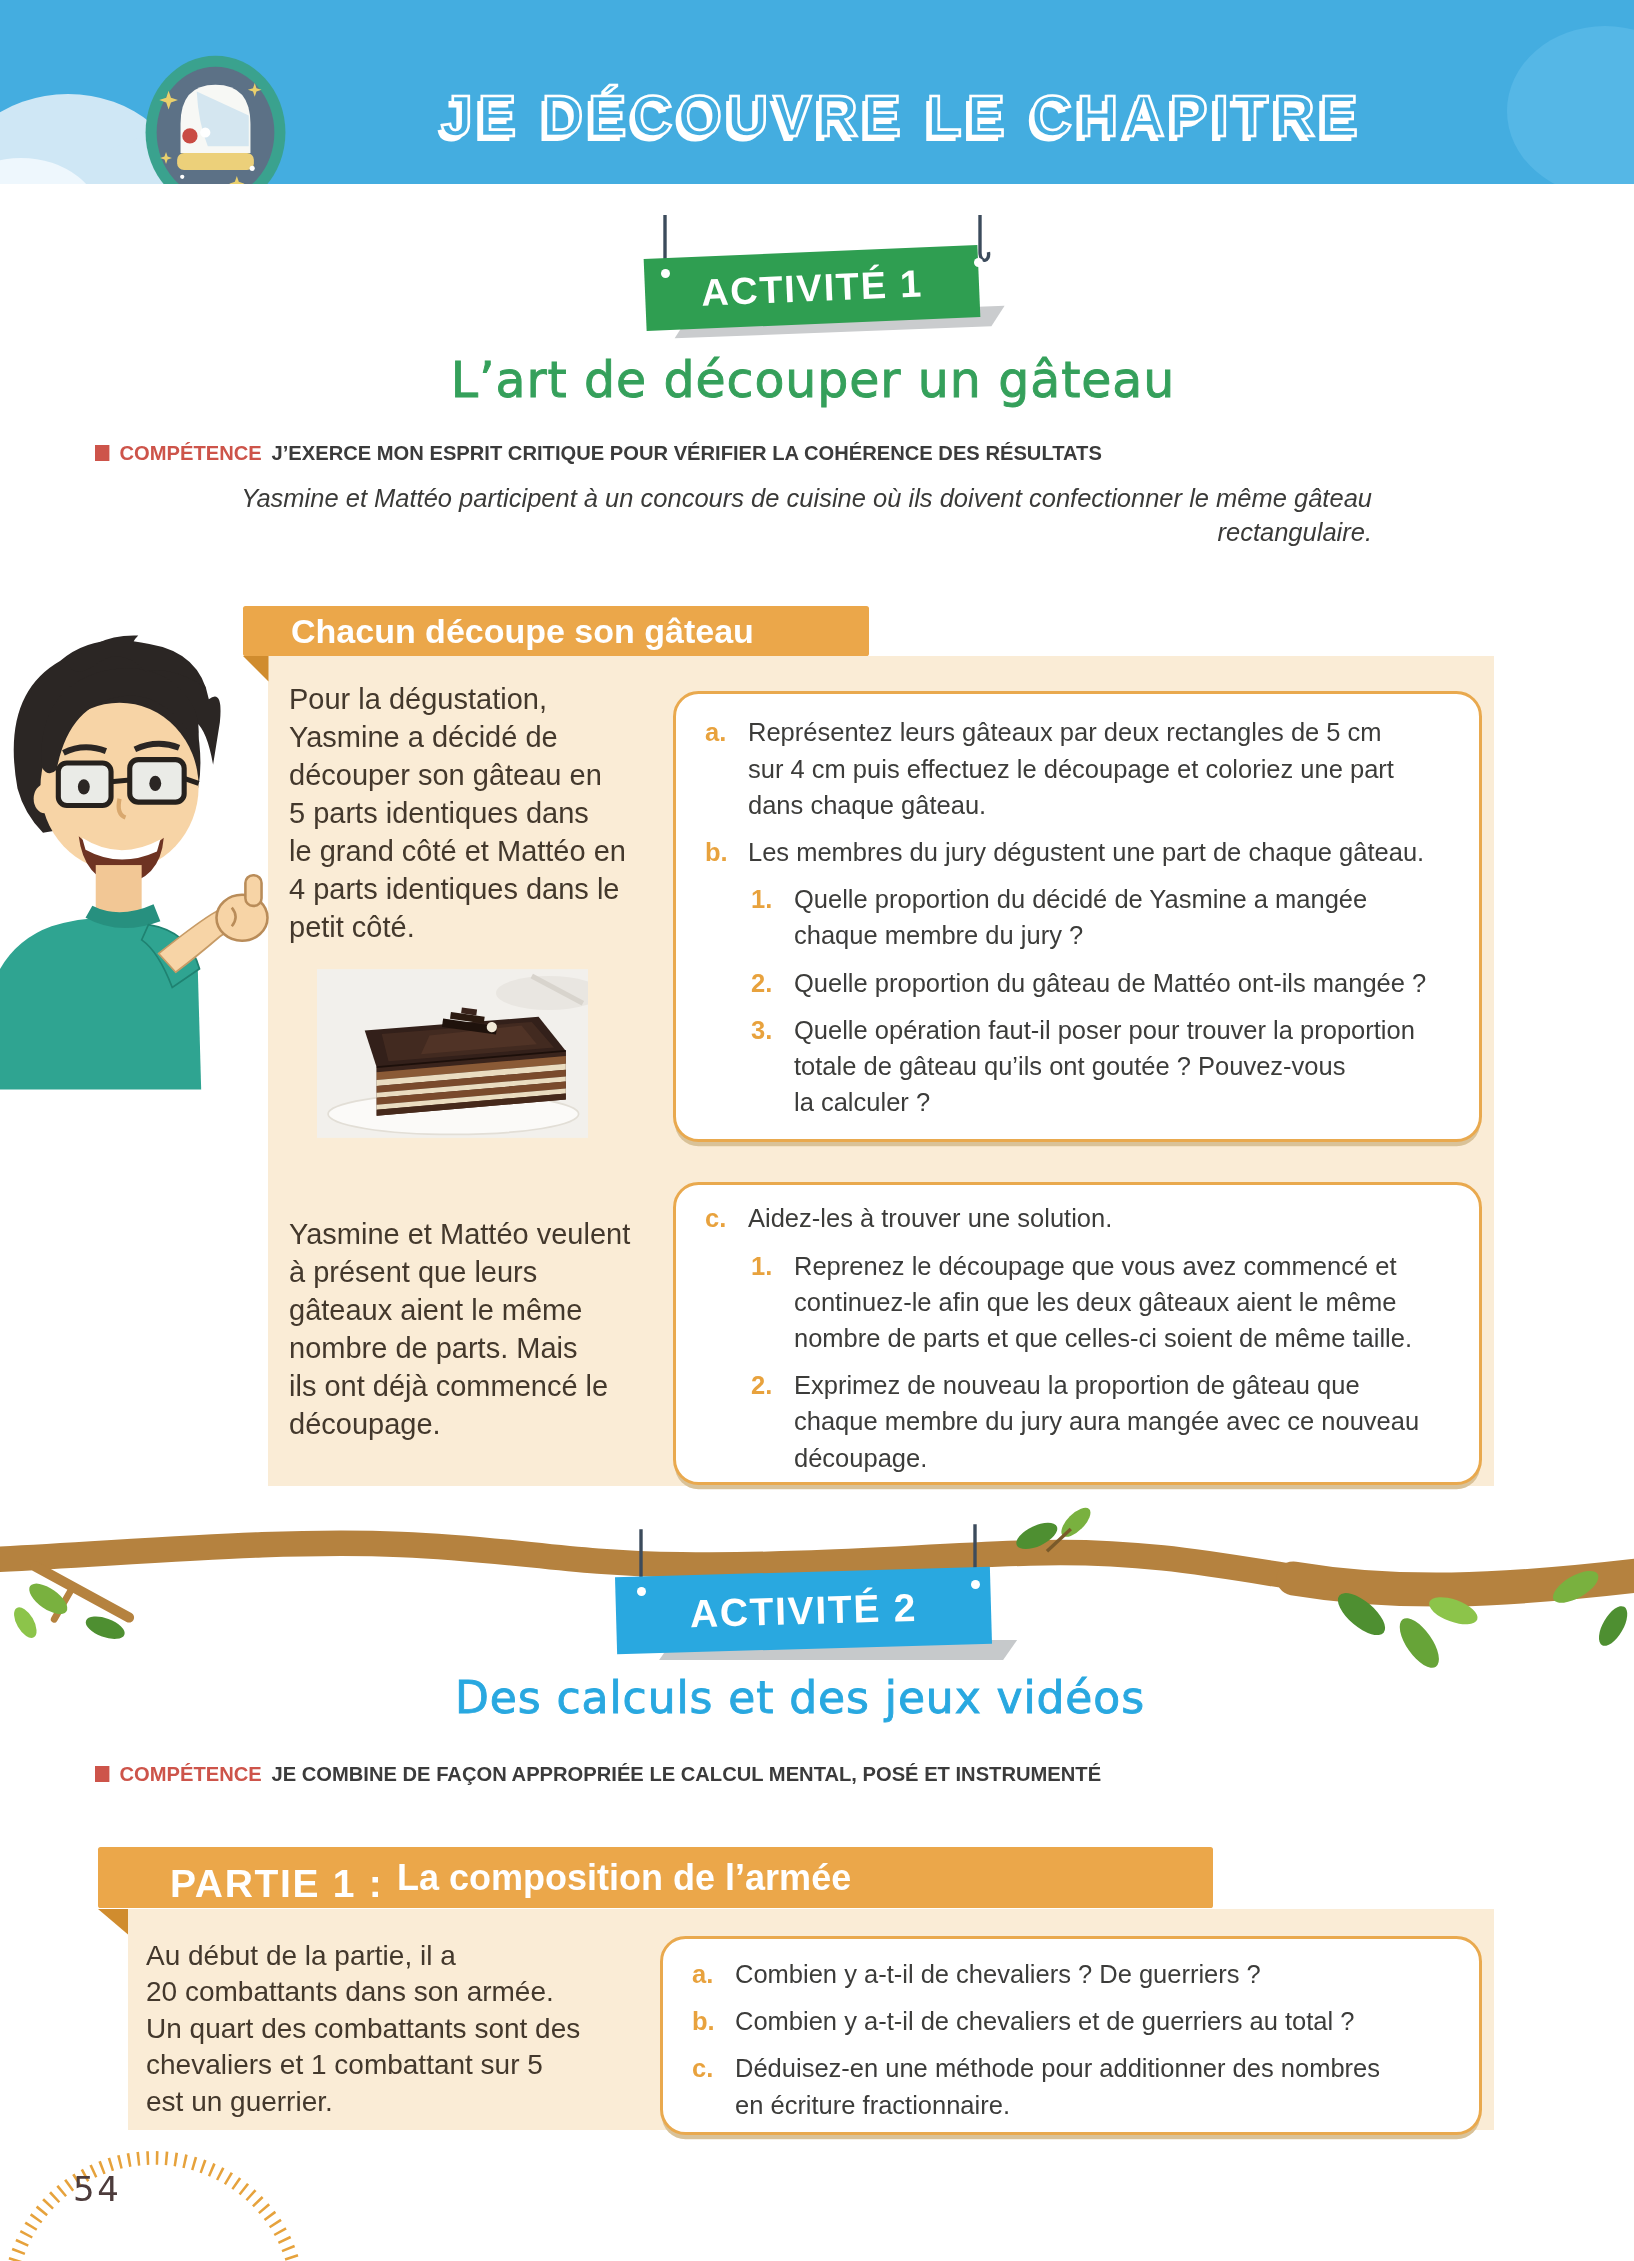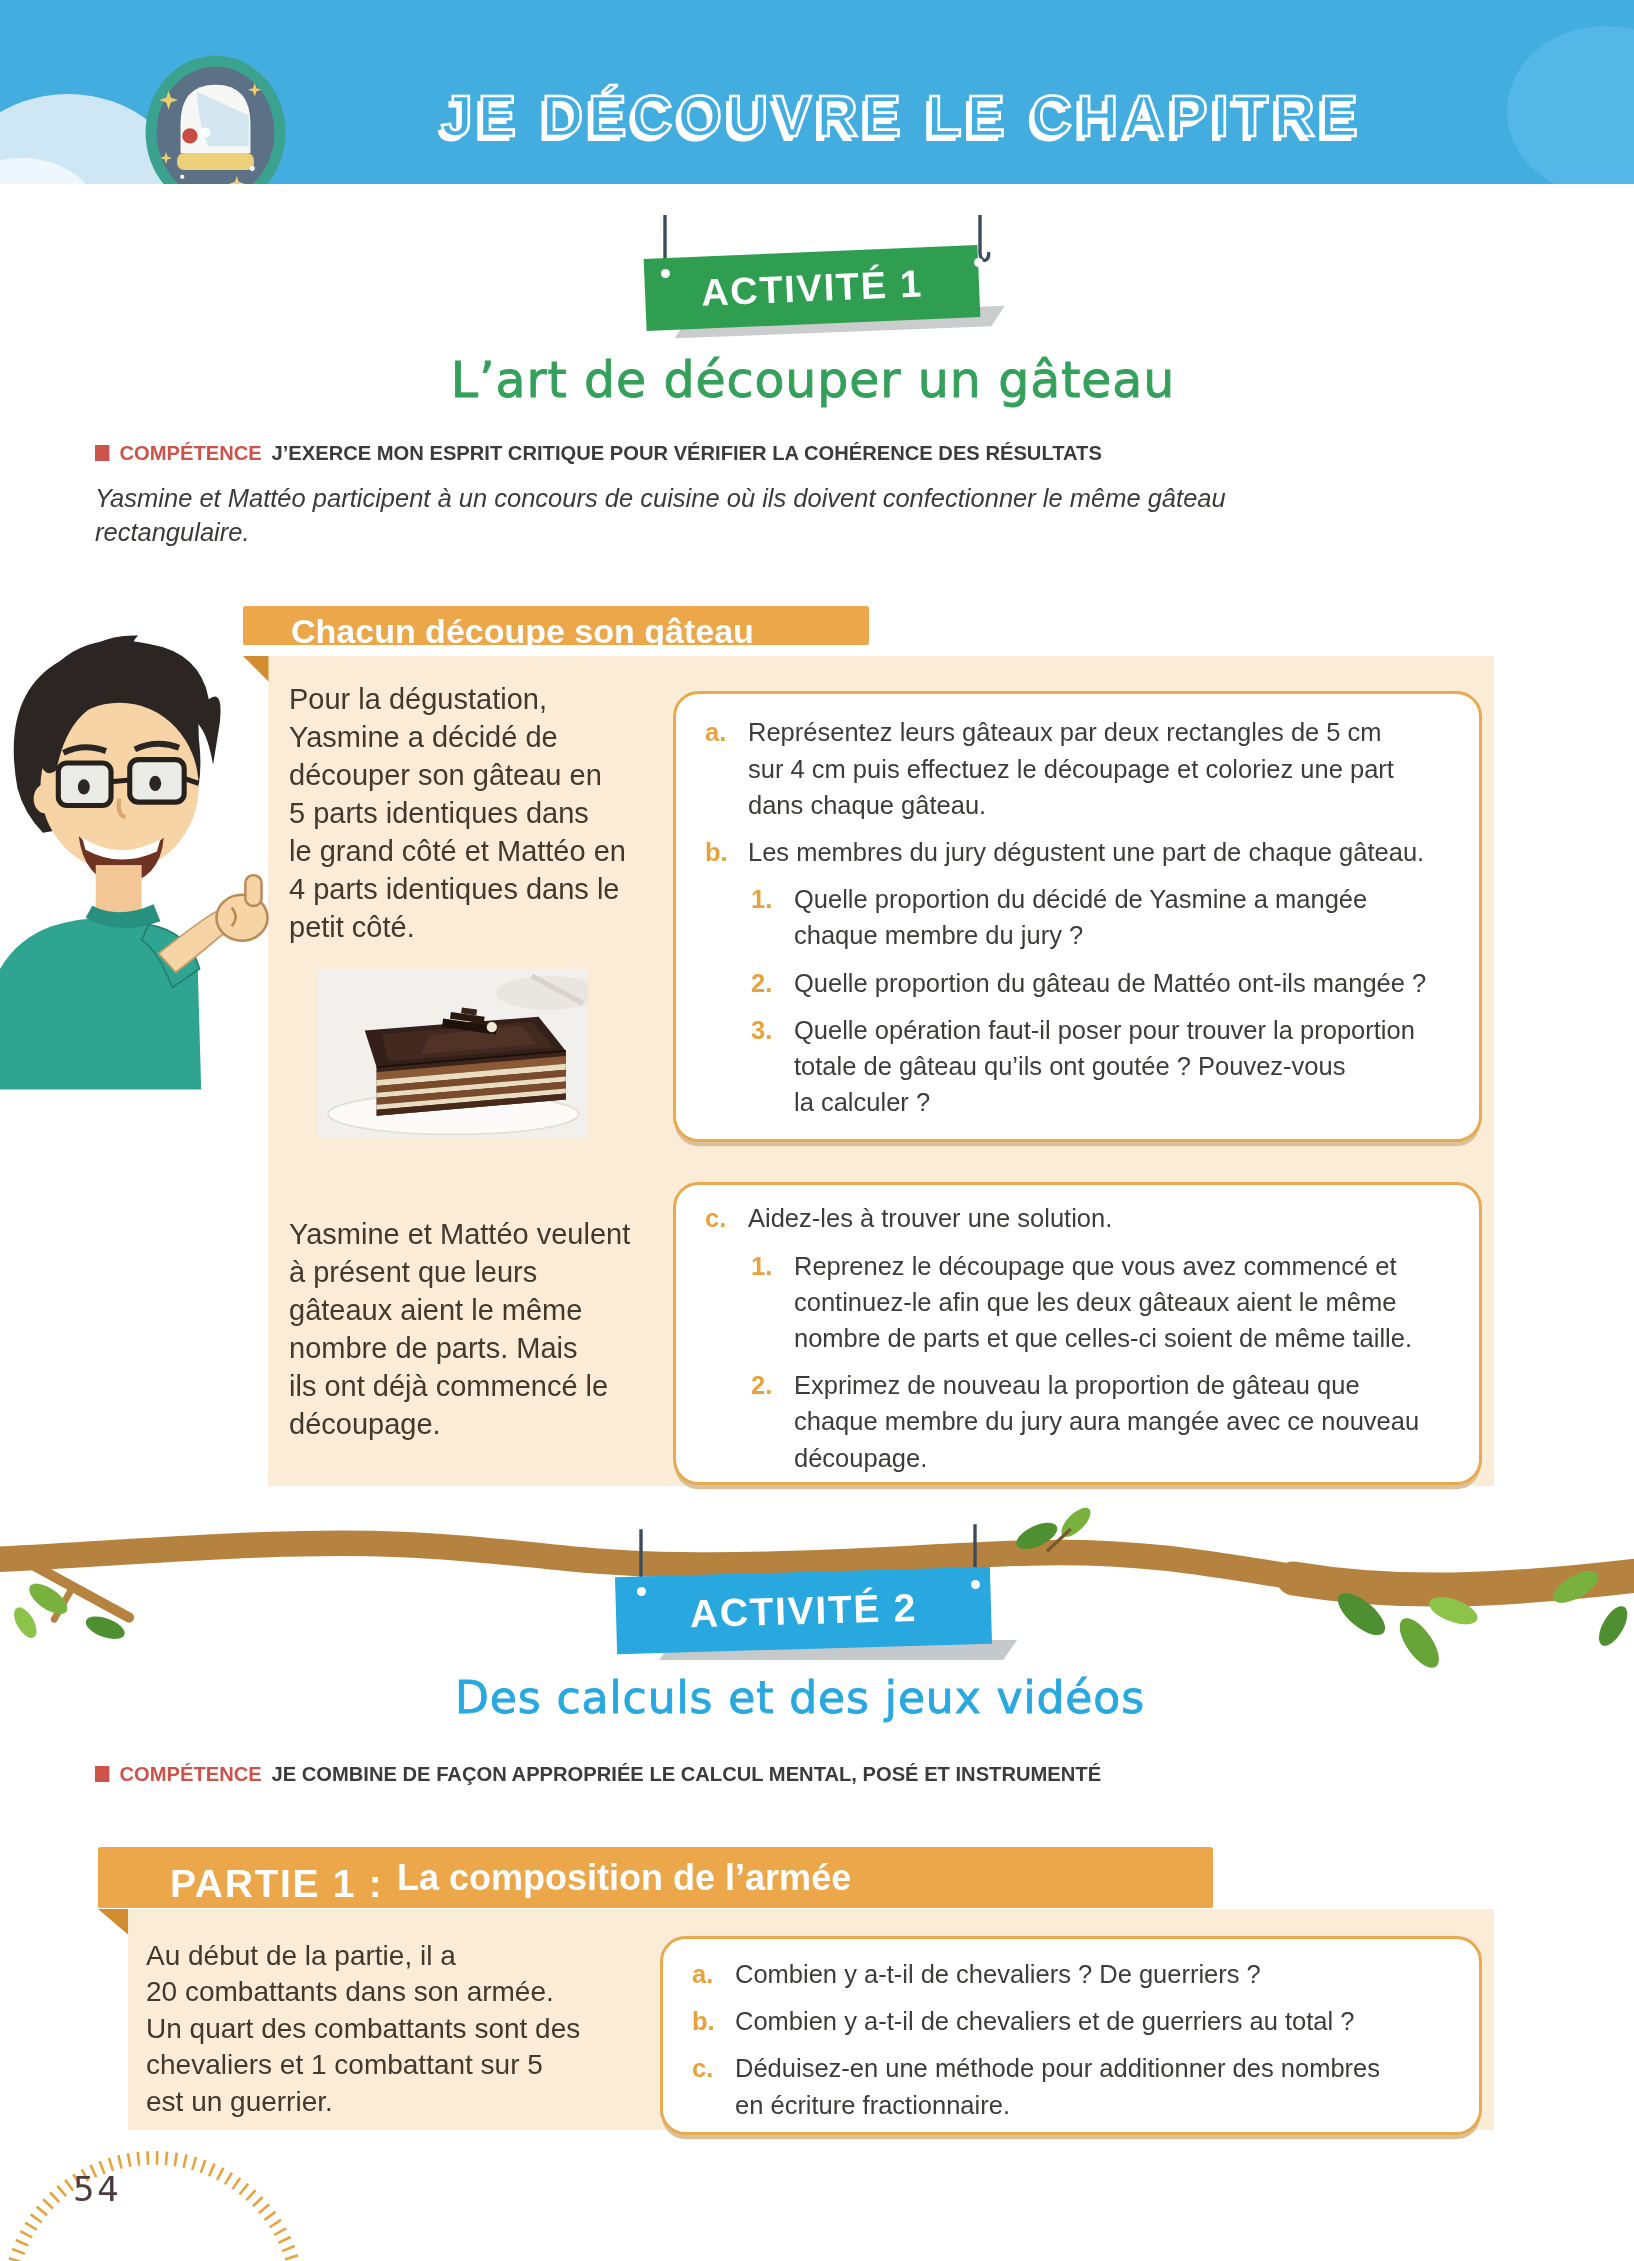--- a/index.html
+++ b/index.html
@@ -38,29 +38,29 @@
     letter-spacing:0.9px; -webkit-text-stroke:0.9px #29a8e0; }
 
   
   .comp { position:absolute; left:95px; display:flex; align-items:center; gap:10.2px;
     font-weight:700; font-size:21px; color:#3b3b3b; white-space:nowrap;
     transform:scaleX(0.96); transform-origin:left; }
   .comp .sq { width:15.3px; height:15.3px; background:#cd544a; flex:0 0 auto; }
   .comp .red { color:#cd544a; }
   .comp1 { top:441px; } .comp2 { top:1762px; }
   .intro { position:absolute; left:95px; font-style:italic; font-size:25.5px; color:#3a3a38;
-    line-height:1.32; white-space:pre-line; }
+    line-height:1.32; white-space:pre-line;text-align:right; }
   .intro1 { top:482px; width:1277px; } .intro2 { top:1805px; width:1277px; }
 
   
   .panel { position:absolute; background:#faecd6; }
   .panel1 { left:268px; top:656px; width:1226px; height:830px; }
   .panel2 { left:128px; top:1909px; width:1366px; height:221px; }
   .obanner { position:absolute; background:#eba74a; border-radius:2.6px; color:#ffffff; z-index:2; }
-  .banner1 { left:243px; top:606px; width:626px; height:39px; font-weight:700; font-size:34px;
+  .banner1 { left:243px; top:606px; width:626px; height:50px; font-weight:700; font-size:34px;
     line-height:50px; padding-left:48px; }
   .banner2 { left:98px; top:1847px; width:1115px; height:61px; display:flex; align-items:center;
     padding-left:72px; gap:13.6px; }
   .banner2 .b2a { font-size:39px; font-weight:700; letter-spacing:1.7px;margin-top:12px; }
   .banner2 .b2b { font-size:36px; font-weight:700; }
   .fold { position:absolute; background:#d08c2e; clip-path:polygon(0 0,100% 0,100% 100%); }
   .fold1 { left:243px; top:656px; width:25.5px; height:25.5px; }
   .fold2 { left:98px; top:1909px; width:30px; height:25.5px; }
   .lt { position:absolute; font-size:29px; line-height:1.31; color:#43382c; white-space:pre-line; z-index:2; }
   .lt1 { left:289px; top:681px; width:400px; }

